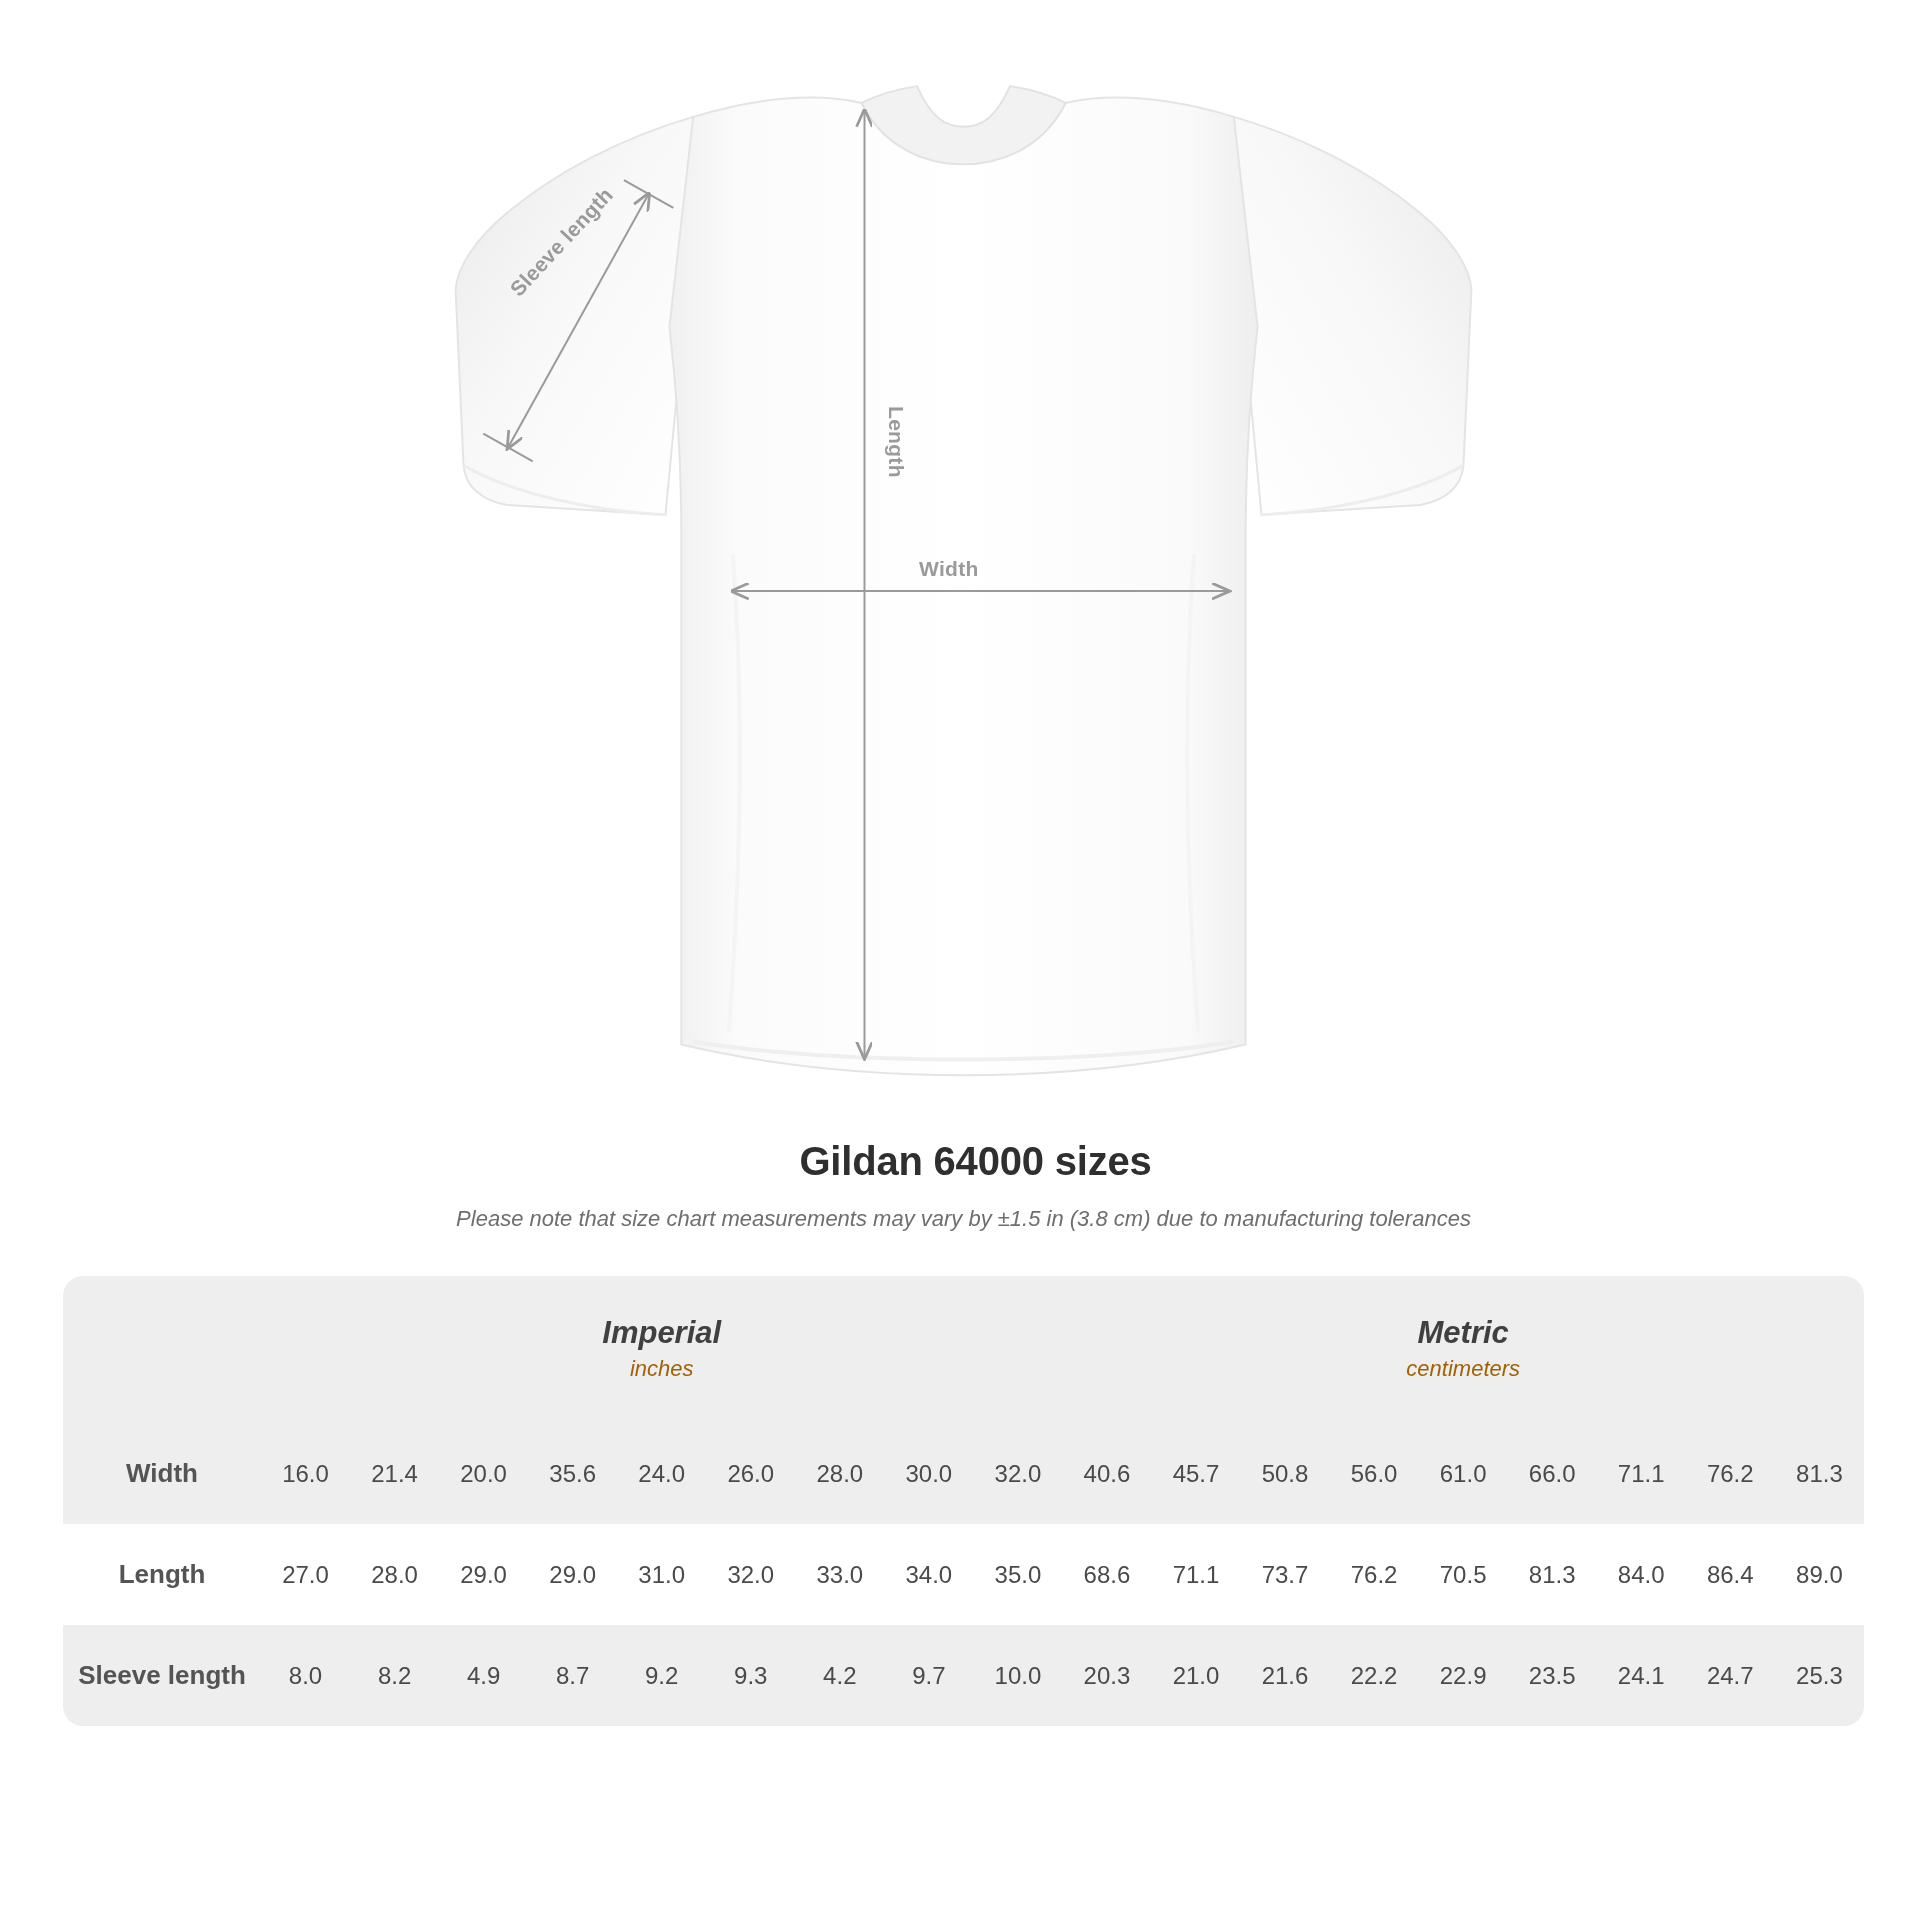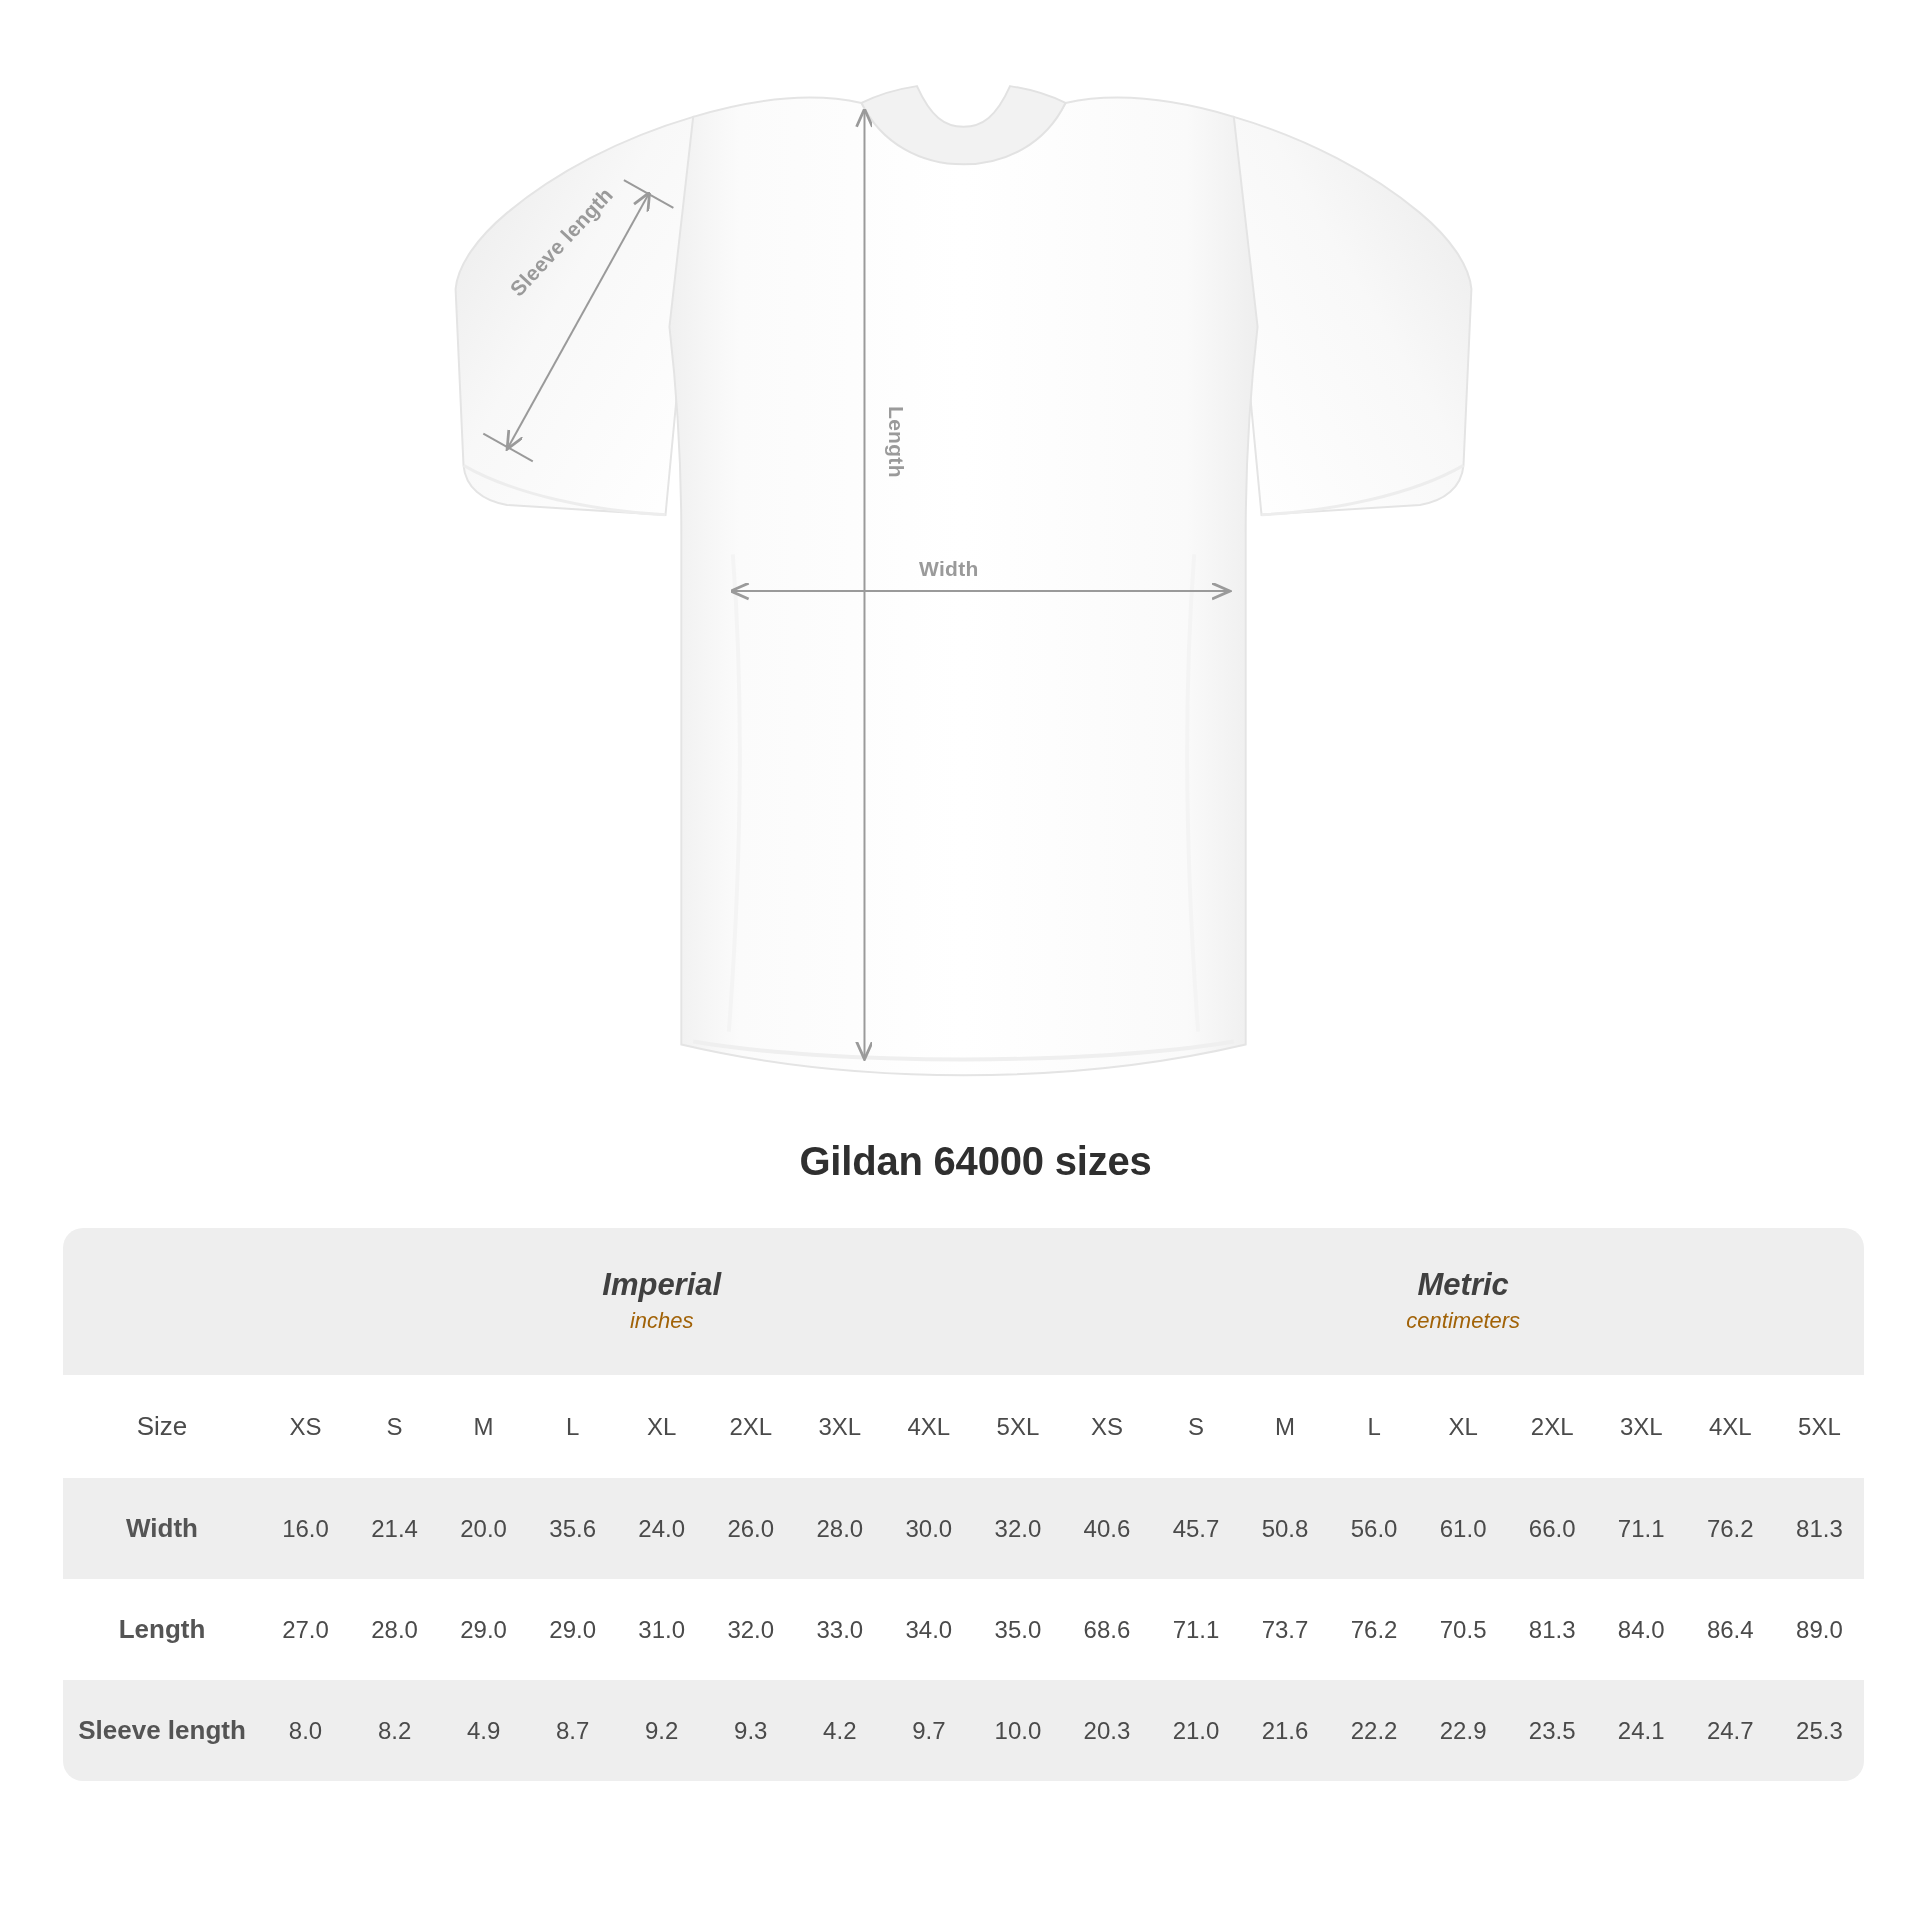--- a/index.html
+++ b/index.html
@@ -222,20 +222,21 @@
         <line x1="488" y1="438" x2="538" y2="466" stroke="#9a9a9a" stroke-width="2"></line>
       </g>
     </svg>
 
     <div class="dim-label" id="label-sleeve">Sleeve length</div>
     <div class="dim-label vertical" id="label-length">Length</div>
     <div class="dim-label" id="label-width">Width</div>
   </div>
 
   <div class="chart-title">Gildan 64000 sizes</div>
+  <div class="chart-note">Please note that size chart measurements may vary by ±1.5 in (3.8 cm) due to manufacturing tolerances</div>
 
   <div class="table-wrap">
     <table class="size-table">
       <colgroup id="table-cols">
         <col class="c-label">
       <col class="c-cell">
           <col class="c-cell">
           <col class="c-cell">
           <col class="c-cell">
           <col class="c-cell">
@@ -258,41 +259,20 @@
           <td></td>
           <td id="unit-cell-0" colspan="9">
             <div class="unit-name">Imperial</div>
             <div class="unit-sub">inches</div>
           </td>
           <td id="unit-cell-1" colspan="9">
             <div class="unit-name">Metric</div>
             <div class="unit-sub">centimeters</div>
           </td>
         </tr>
-        <tr class="head-row" id="size-head-row">
-          <td class="rowlabel">Size</td>
-        <td>XS</td>
-            <td>S</td>
-            <td>M</td>
-            <td>L</td>
-            <td>XL</td>
-            <td>2XL</td>
-            <td>3XL</td>
-            <td>4XL</td>
-            <td>5XL</td>
-            <td>XS</td>
-            <td>S</td>
-            <td>M</td>
-            <td>L</td>
-            <td>XL</td>
-            <td>2XL</td>
-            <td>3XL</td>
-            <td>4XL</td>
-            <td>5XL</td>
-          </tr>
       <tr class="data-row alt">
             <td class="rowlabel">Width</td>
             <td>16.0</td>
             <td>21.4</td>
             <td>20.0</td>
             <td>35.6</td>
             <td>24.0</td>
             <td>26.0</td>
             <td>28.0</td>
             <td>30.0</td>

